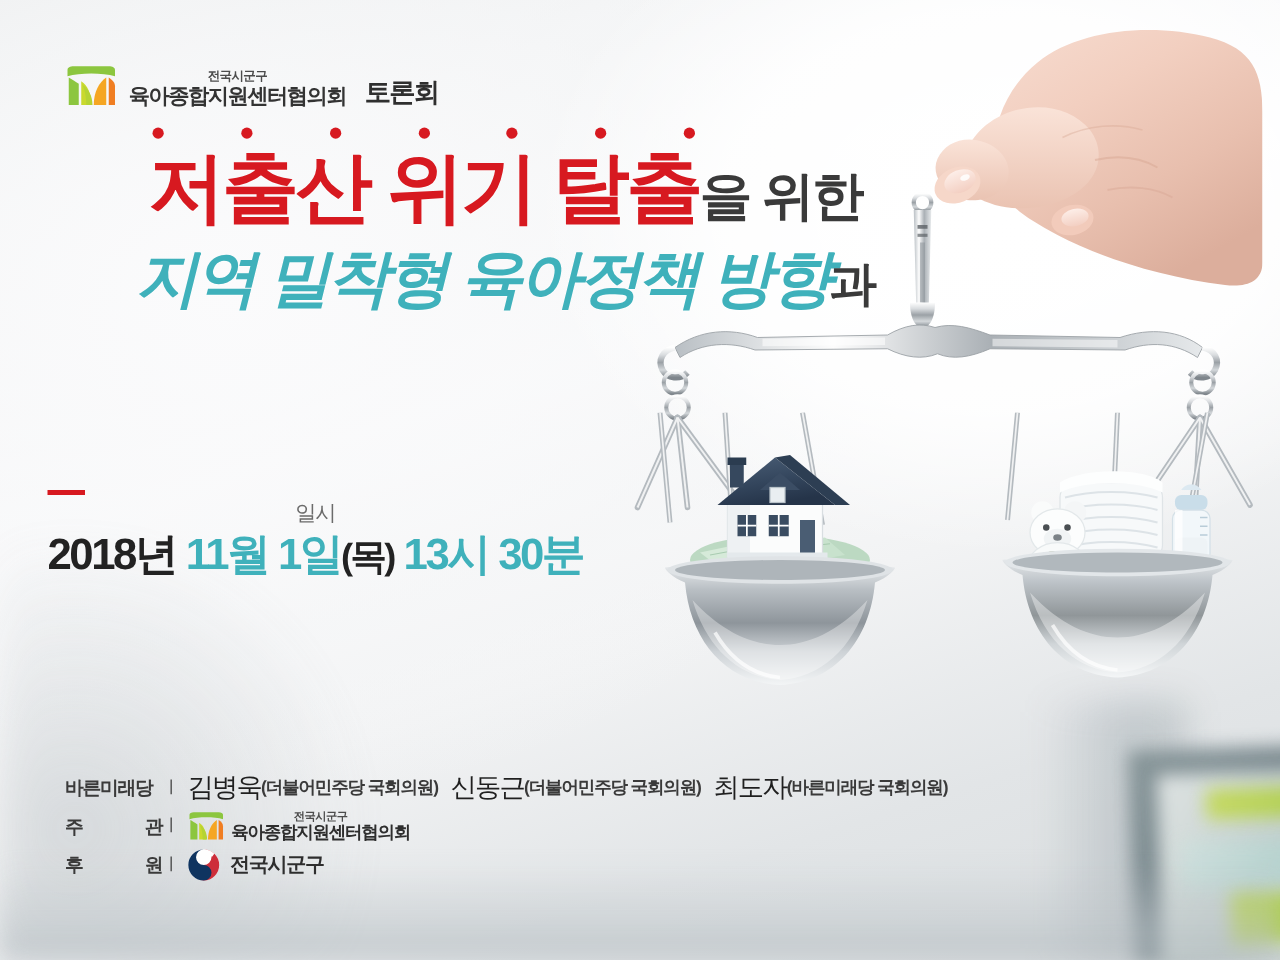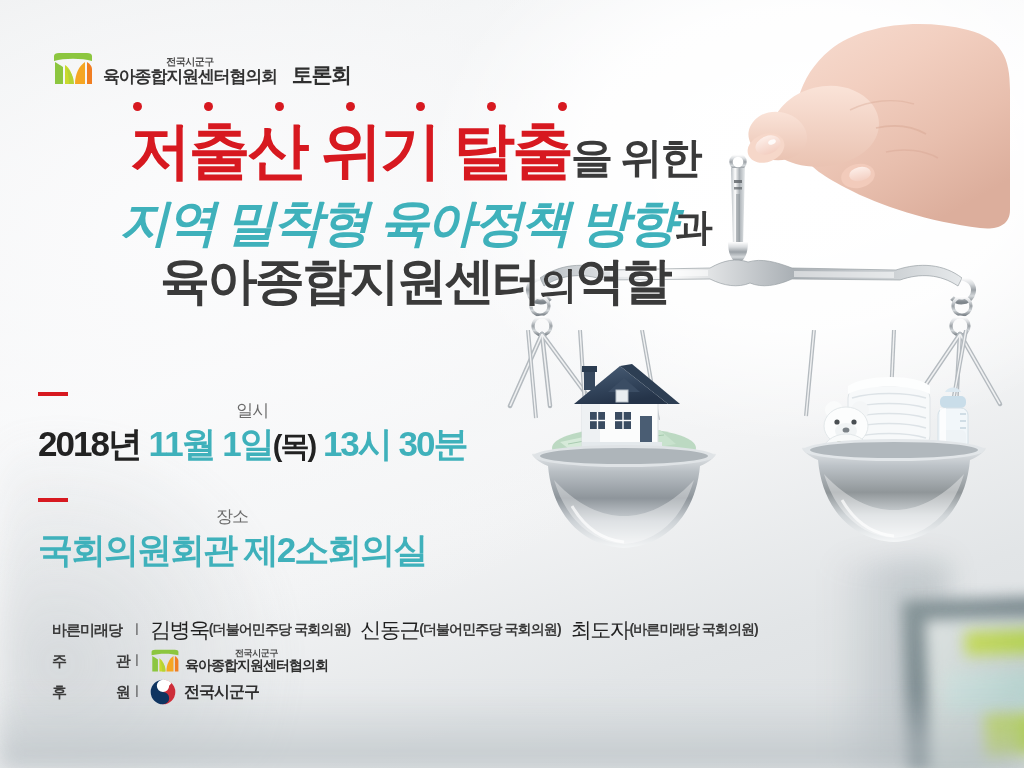--- a/index.html
+++ b/index.html
@@ -77,21 +77,21 @@
   .assoc-main {
     font-size: 17px; font-weight: bold; color: #333333; letter-spacing: -1.2px; line-height: 1.05;
   }
   .assoc-text { display: flex; flex-direction: column; justify-content: flex-end; }
   .forum-word {
     font-size: 21px; font-weight: bold; color: #2f2f2f; letter-spacing: -1.4px;
     margin-left: 6px; line-height: 1; padding-bottom: 1px;
   }
 
   
-  .headline { position: absolute; left: 65px; top: 120px; width: 700px; }
+  .headline { position: absolute; left: 54px; top: 120px; width: 700px; }
   .hl-row { white-space: nowrap; line-height: 1; }
   .hl-row-1 { margin-bottom: 16px; }
   .hl-row-2 { margin-bottom: 8px; }
 
   .emph {
     position: relative;
     display: inline-block;
     font-size: 62px;
     font-weight: bold;
     color: #d71920;
@@ -448,42 +448,34 @@
             <i></i>
             <i></i>
             <i></i>
         </span>
         <span>저출산 위기 탈출</span>
       </span><span class="hl-tail">을 위한</span>
     </div>
     <div class="hl-row hl-row-2">
       <span class="hl-teal">지역 밀착형 육아정책 방향</span><span class="hl-dark hl-dark-sm">과</span>
     </div>
-    <div class="hl-row">
-      <span class="hl-dark">육아종합지원센터</span><span class="hl-dark hl-dark-sm">의</span><span class="hl-dark">역할</span>
-    </div>
   </div>
 
   <div class="info-block info-when">
     <div class="rule"></div>
     <div class="info-label">일시</div>
     <div class="info-value">
       <span class="v-dark">2018년</span>
       <span class="v-teal">11월</span>
       <span class="v-teal">1일</span><span class="v-paren">(목)</span>
       <span class="v-teal">13시</span>
       <span class="v-teal">30분</span>
     </div>
   </div>
 
-  <div class="info-block info-where">
-    <div class="rule"></div>
-    <div class="info-label">장소</div>
-    <div class="info-value v-teal">국회의원회관 제2소회의실</div>
-  </div>
 
   <div class="credits">
 
     <div class="cr-row">
       <div class="cr-key wide">
         <span>바른미래당</span>
       </div>
       <span class="cr-bar">ㅣ</span>
       <span class="cr-name">김병욱</span>
         <span class="cr-aff">(더불어민주당 국회의원)</span>

